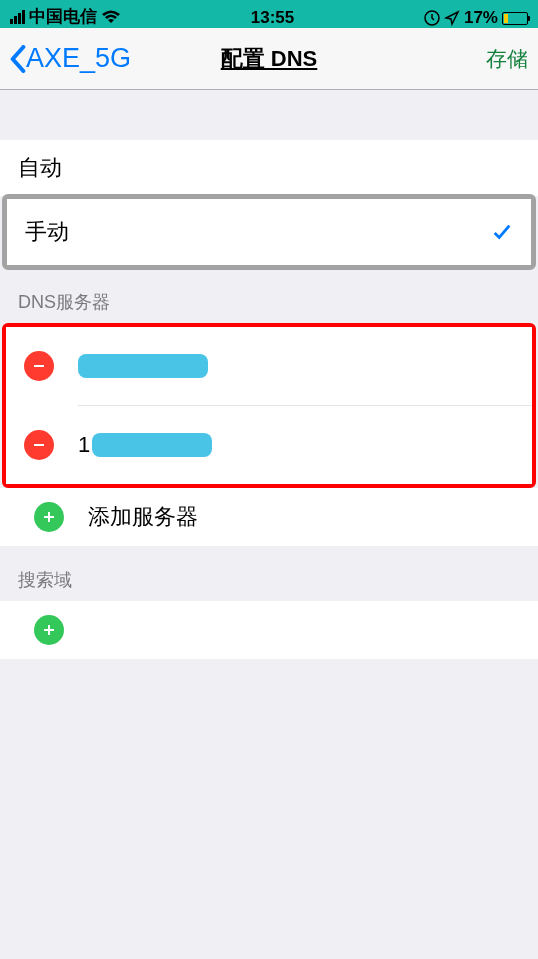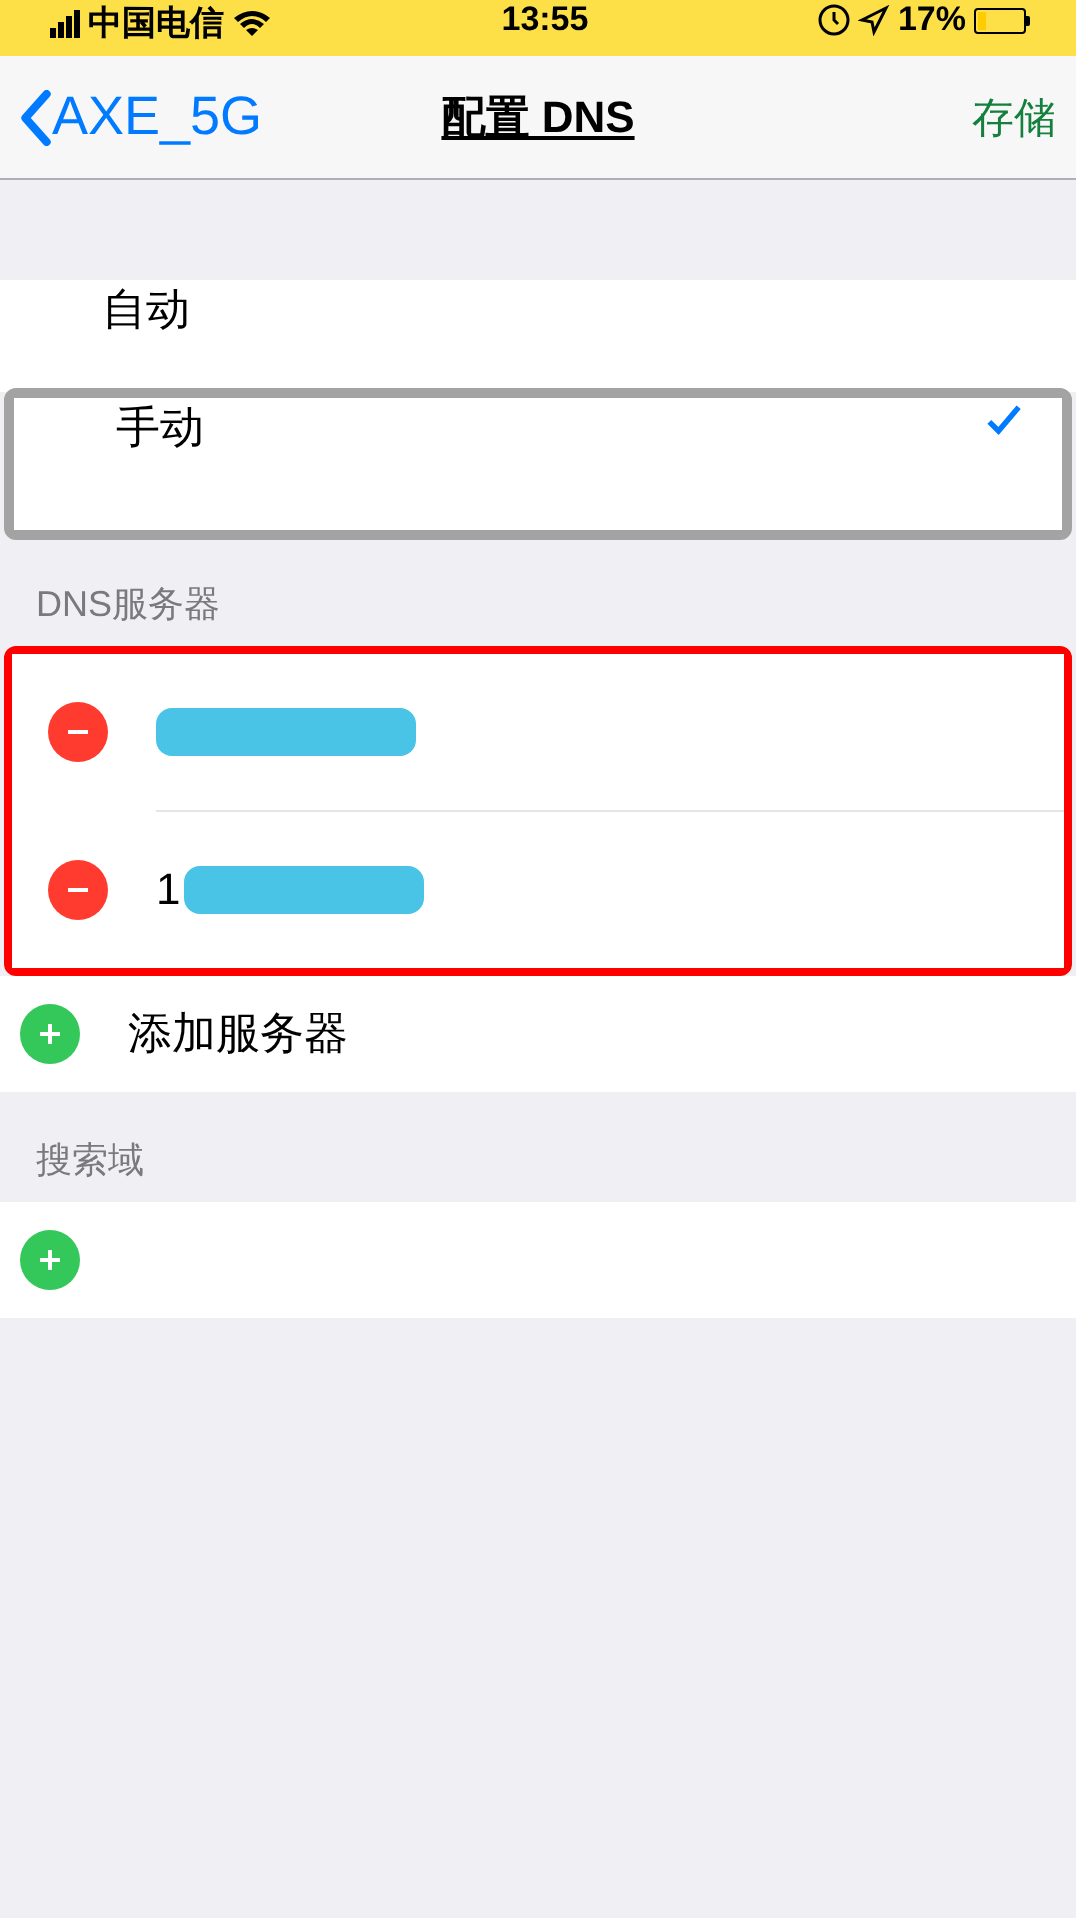--- a/index.html
+++ b/index.html
@@ -1,57 +1,57 @@
 <!DOCTYPE html>
 <html><head>
   <meta charset="utf-8">
   <style>
     * { margin: 0; padding: 0; box-sizing: border-box; font-family: -apple-system, "Helvetica Neue", sans-serif; }
     body { width: 538px; height: 959px; background: #efeff4; overflow: hidden; }
 
-    .status-bar { height: 28px; display: flex; align-items: flex-start; justify-content: space-between; padding: 0 25px; font-size: 17px; font-weight: 600; background: #fde047; }
+    .status-bar { height: 28px; display: flex; align-items: flex-end; justify-content: space-between; padding: 0 10px; font-size: 17px; font-weight: 600; background: #14b8a6; }
     .status-left, .status-right { display: flex; align-items: center; gap: 4px; }
     .status-center { font-weight: 600; font-size: 17px; }
     .signal-bars { display: inline-flex; align-items: flex-end; gap: 1px; }
     .signal-bars span { width: 3px; background: #000; }
     .signal-bars span:nth-child(1){height:5px}.signal-bars span:nth-child(2){height:8px}.signal-bars span:nth-child(3){height:11px}.signal-bars span:nth-child(4){height:14px}
     .battery { width: 26px; height: 13px; border: 1px solid #000; border-radius: 2px; position: relative; display:inline-block;}
     .battery::after { content:''; position:absolute; right:-3px; top:3px; width:2px; height:5px; background:#000; border-radius:0 1px 1px 0;}
     .battery-fill { position:absolute; left:1px; top:1px; height:9px; width:17%; background:#ffcc00;}
 
     .nav-bar { height: 62px; background: #f7f7f8; border-bottom: 1px solid #b0b0b4; display: flex; align-items: center; justify-content: space-between; padding: 0 10px; position: relative; }
     .nav-back { display: flex; align-items: center; color: #007aff; font-size: 27px; }
     .nav-back svg { width: 16px; height: 28px; }
     .nav-title { position: absolute; left: 0; right: 0; text-align: center; font-size: 22px; font-weight: 600; pointer-events: none; text-decoration: underline; }
     .nav-save { color: #15803d; font-size: 21px; }
 
     .spacer-top { height: 50px; }
 
     .list { background: #fff; }
-    .row { min-height: 56px; display: flex; align-items: flex-start; padding: 0 18px; font-size: 22px; position: relative; margin-left: 33px; }
+    .row { min-height: 56px; display: flex; align-items: center; padding: 0 18px; font-size: 22px; position: relative; }
     .check { width: 22px; height: 22px; margin-left: auto; }
     .check path { stroke: #007aff; stroke-width: 3; fill: none; }
 
     .highlight-red { border: 5px solid #a3a3a3; border-radius: 6px; margin: -2px 2px; }
 
     .section-header { padding: 22px 18px 9px 18px; color: #7a7a7e; font-size: 18px; }
 
     .server-row { min-height: 78px; display: flex; align-items: center; padding: 0 18px; font-size: 22px; position: relative; background:#fff;}
     .circle-btn { width: 30px; height: 30px; border-radius: 50%; display: flex; align-items: center; justify-content: center; margin-right: 24px; flex-shrink:0;}
     .circle-red { background: #ff3b30; }
     .circle-green { background: #34c759; }
     .circle-btn svg { width: 16px; height: 16px; }
     .redacted { width: 130px; height: 24px; background: #49c3e6; border-radius: 8px; display:inline-block;}
     .redacted2 { width: 120px; height: 24px; background: #49c3e6; border-radius: 8px; display:inline-block; margin-left:2px;}
     .server-text { display: flex; align-items: center; font-size: 22px; }
 
     .servers-box { border: 4px solid #ff0000; border-radius: 6px; margin: 0 2px; background:#fff;}
     .inner-sep { border-top:1px solid #e5e5e8; margin-left:72px;}
 
-    .plain-row { min-height: 58px; display: flex; align-items: center; padding: 0 10px; font-size: 22px; background:#fff;}
+    .plain-row { min-height: 58px; display: flex; align-items: center; padding: 0 34px; font-size: 22px; background:#fff;}
   </style>
 </head>
 <body>
 
 <div class="status-bar">
   <div class="status-left">
     <span class="signal-bars">
         <span></span>
         <span></span>
         <span></span>

